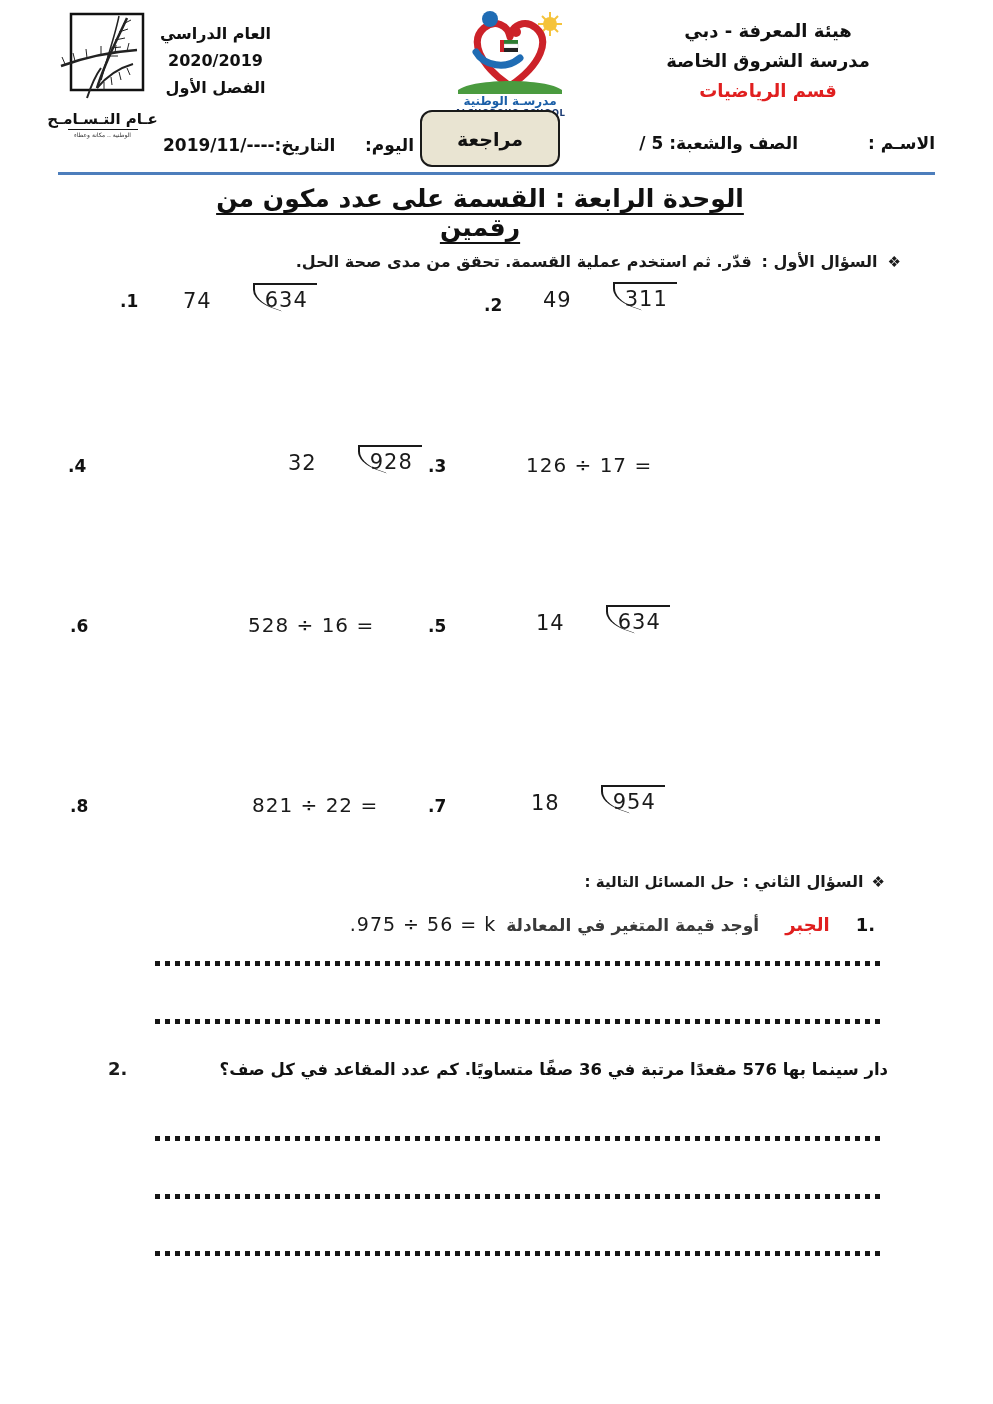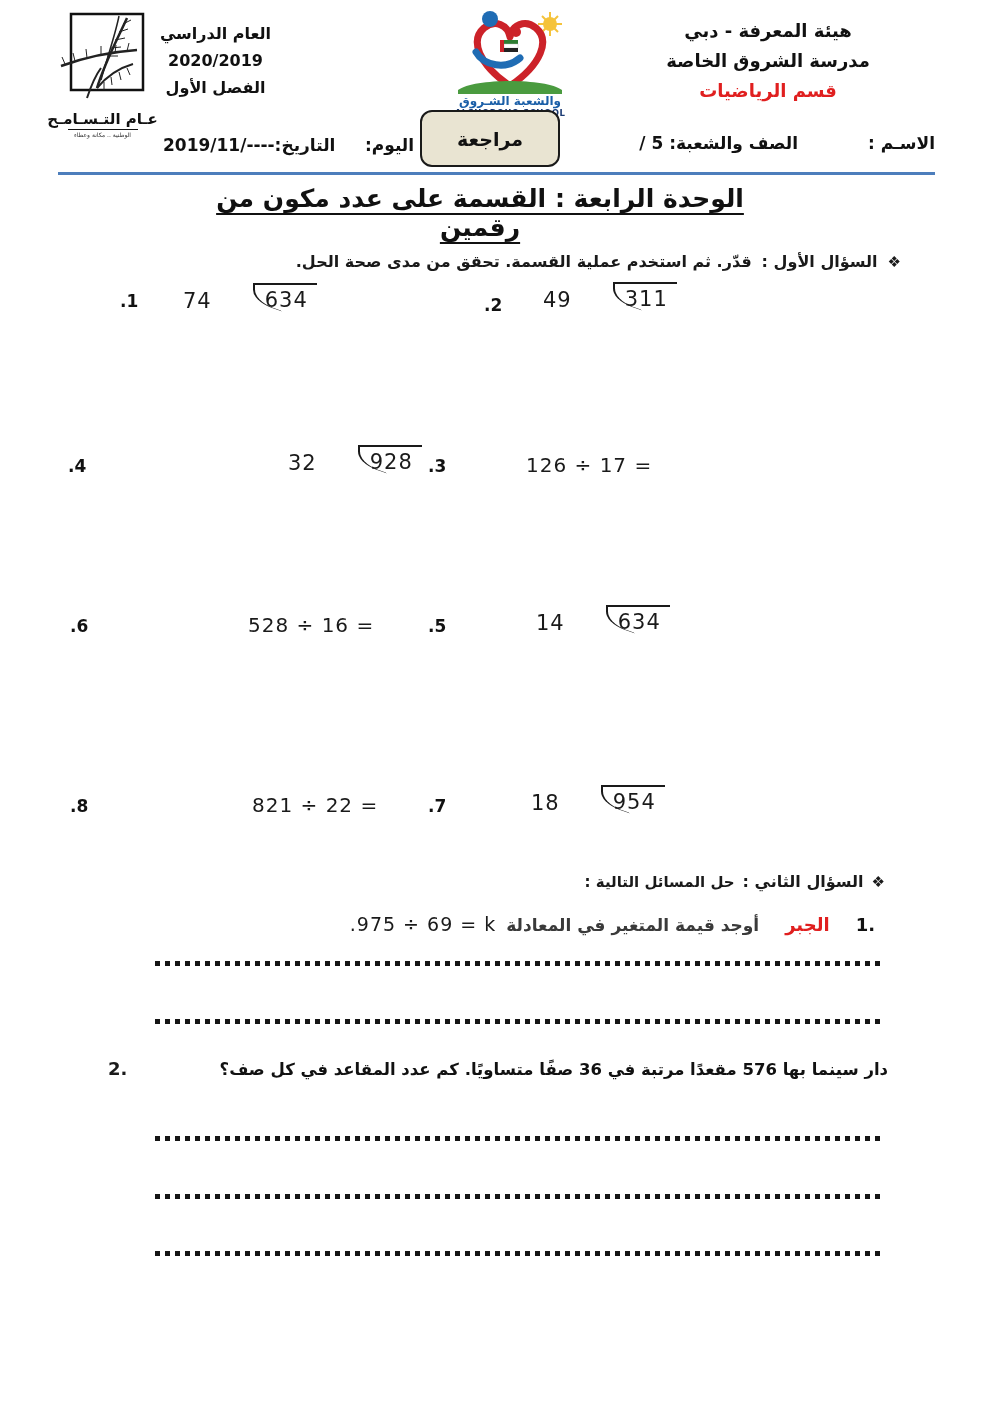--- a/index.html
+++ b/index.html
@@ -138,21 +138,21 @@
         <circle cx="62" cy="26" r="5" fill="#cc2229"></circle>
         <g>
           <rect x="50" y="34" width="14" height="4" fill="#2e7d32"></rect>
           <rect x="50" y="38" width="14" height="4" fill="#ffffff" stroke="#bbb" stroke-width="0.4"></rect>
           <rect x="50" y="42" width="14" height="4" fill="#222222"></rect>
           <rect x="46" y="34" width="4" height="12" fill="#cc2229"></rect>
         </g>
         <path d="M4,84 C20,72 92,72 108,84 L108,88 L4,88 Z" fill="#4a9b3f"></path>
       </svg>
     </span>
-    <div style="direction:rtl; font-size:12px; font-weight:bold; color:#1b5fa8; margin-top:-4px;">والشعبة الشـروق</div>
+    <div style="direction:rtl; font-size:12px; font-weight:bold; color:#1b5fa8; margin-top:-4px;">مدرسـة الوطنية</div>
     <div style="font-size:8.5px; font-weight:bold; color:#1b3a73; letter-spacing:0.5px;">ALSHOROUQ SCHOOL</div>
   </div>
 
   <div class="abs info" style="right:58px; top:133px;">الاسـم :</div>
   <div class="abs info" style="right:195px; top:133px;">الصف والشعبة: 5 /</div>
   <div class="abs badge">مراجعة</div>
   <div class="abs info" style="left:365px; top:135px;">اليوم:</div>
   <div class="abs info" style="left:163px; top:135px;">التاريخ:----/2019/11</div>
 
   <div class="abs rule-blue"></div>
@@ -200,21 +200,21 @@
       <span class="dvd">954</span>
   </div>
 
   <div class="abs q2head">
     <span class="bullet">❖</span>
     <span class="lbl">السؤال الثاني :</span>
     <span class="sub">حل المسائل التالية :</span>
   </div>
 
   <div class="abs s2q1">
-    <span class="eq">.975 ÷ 69 = k</span>
+    <span class="eq">.975 ÷ 56 = k</span>
     <span class="txt">أوجد قيمة المتغير في المعادلة</span>
     <span class="tag" style="color:#e01f1f;">الجبر</span>
     <span class="num">1.</span>
   </div>
 
   <div class="abs dots" style="top:961px;"></div>
   <div class="abs dots" style="top:1019px;"></div>
 
   <div class="abs s2q2">
     <span class="num">2.</span>

